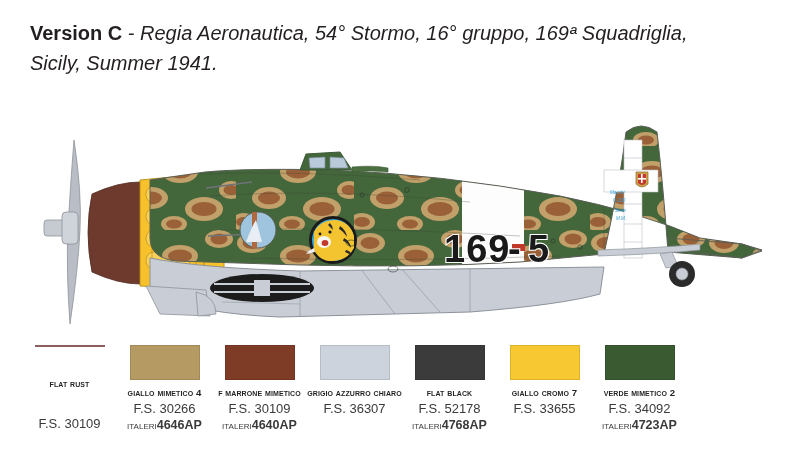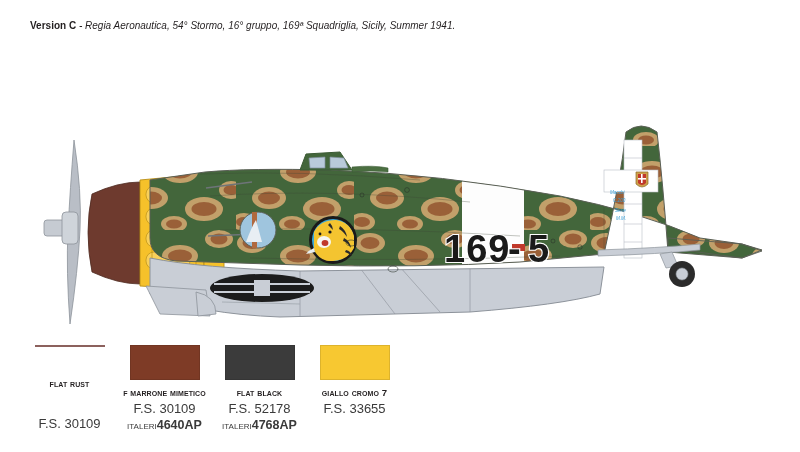--- a/index.html
+++ b/index.html
@@ -9,21 +9,21 @@
     background: #ffffff;
     font-family: "Liberation Sans", sans-serif;
     overflow: hidden;
     position: relative;
   }
 
   
   #caption {
     position: absolute;
     left: 30px; top: 18px; width: 700px;
-    font-size: 10px;
+    font-size: 20px;
     line-height: 1.52;
     color: #231f20;
     font-style: italic;
   }
   #caption .vlabel {
     font-weight: bold;
     font-style: normal;
   }
 
   
@@ -312,44 +312,68 @@
 
   <div class="swatch-cell c0">
     <div class="chip" style="background: rgb(156, 109, 104);"></div>
     <div class="sw-name">Flat Rust</div>
     <div class="sw-fs">F.S. 30109</div>
     <div class="sw-italeri">
       <span class="brand">Italeri</span><span class="code">4675AP</span>
     </div>
   </div>
 
+  <div class="swatch-cell">
+    <div class="chip" style="background: rgb(181, 154, 99);"></div>
+    <div class="sw-name">Giallo Mimetico 4</div>
+    <div class="sw-fs">F.S. 30266</div>
+    <div class="sw-italeri">
+      <span class="brand">Italeri</span><span class="code">4646AP</span>
+    </div>
+  </div>
 
   <div class="swatch-cell">
     <div class="chip" style="background: rgb(126, 59, 38);"></div>
     <div class="sw-name">F Marrone Mimetico</div>
     <div class="sw-fs">F.S. 30109</div>
     <div class="sw-italeri">
       <span class="brand">Italeri</span><span class="code">4640AP</span>
     </div>
   </div>
 
+  <div class="swatch-cell">
+    <div class="chip" style="background: rgb(204, 211, 220);"></div>
+    <div class="sw-name">Grigio Azzurro Chiaro</div>
+    <div class="sw-fs">F.S. 36307</div>
+    <div class="sw-italeri empty">
+      <span class="brand"></span><span class="code"></span>
+    </div>
+  </div>
 
 
   <div class="swatch-cell">
     <div class="chip" style="background: rgb(59, 59, 59);"></div>
     <div class="sw-name">Flat Black</div>
     <div class="sw-fs">F.S. 52178</div>
     <div class="sw-italeri">
       <span class="brand">Italeri</span><span class="code">4768AP</span>
     </div>
   </div>
 
   <div class="swatch-cell">
     <div class="chip" style="background: rgb(247, 200, 49);"></div>
     <div class="sw-name">Giallo Cromo 7</div>
     <div class="sw-fs">F.S. 33655</div>
     <div class="sw-italeri empty">
       <span class="brand"></span><span class="code"></span>
     </div>
   </div>
 
+  <div class="swatch-cell">
+    <div class="chip" style="background: rgb(58, 90, 50);"></div>
+    <div class="sw-name">Verde Mimetico 2</div>
+    <div class="sw-fs">F.S. 34092</div>
+    <div class="sw-italeri">
+      <span class="brand">Italeri</span><span class="code">4723AP</span>
+    </div>
+  </div>
 
 </div>
 
 </body></html>

